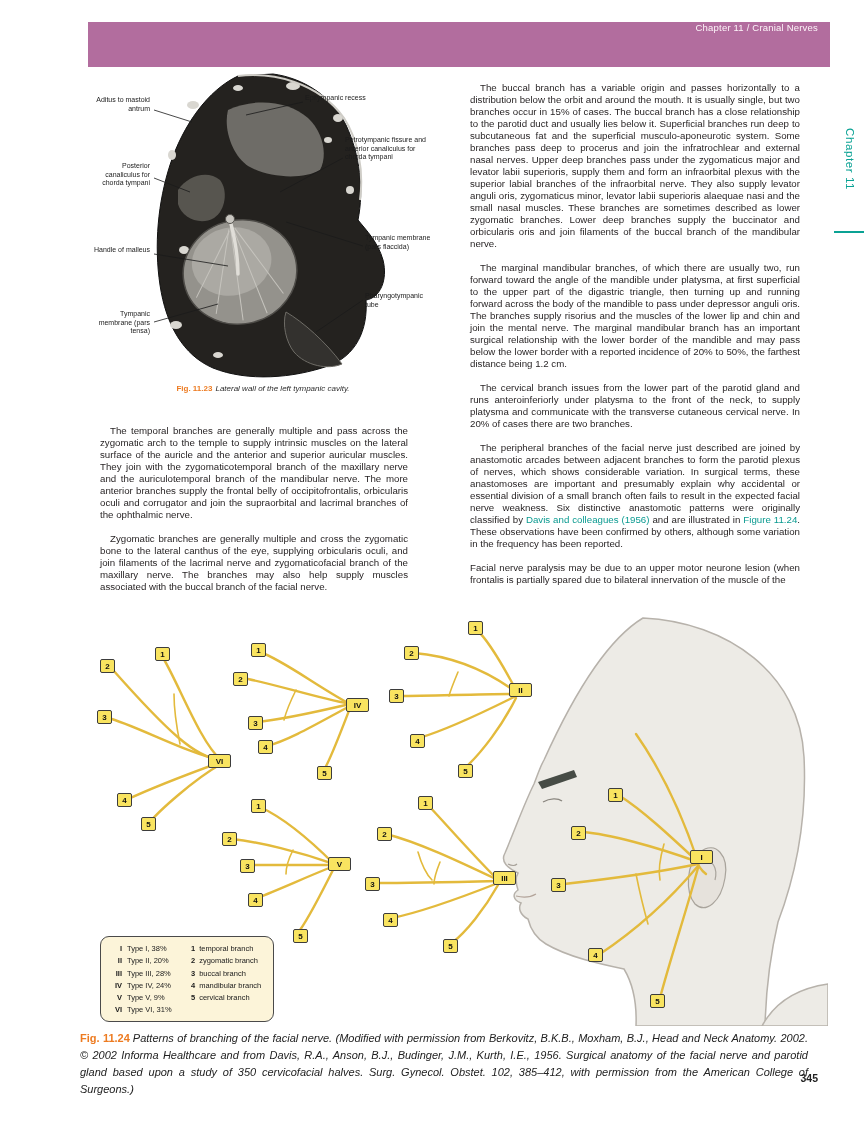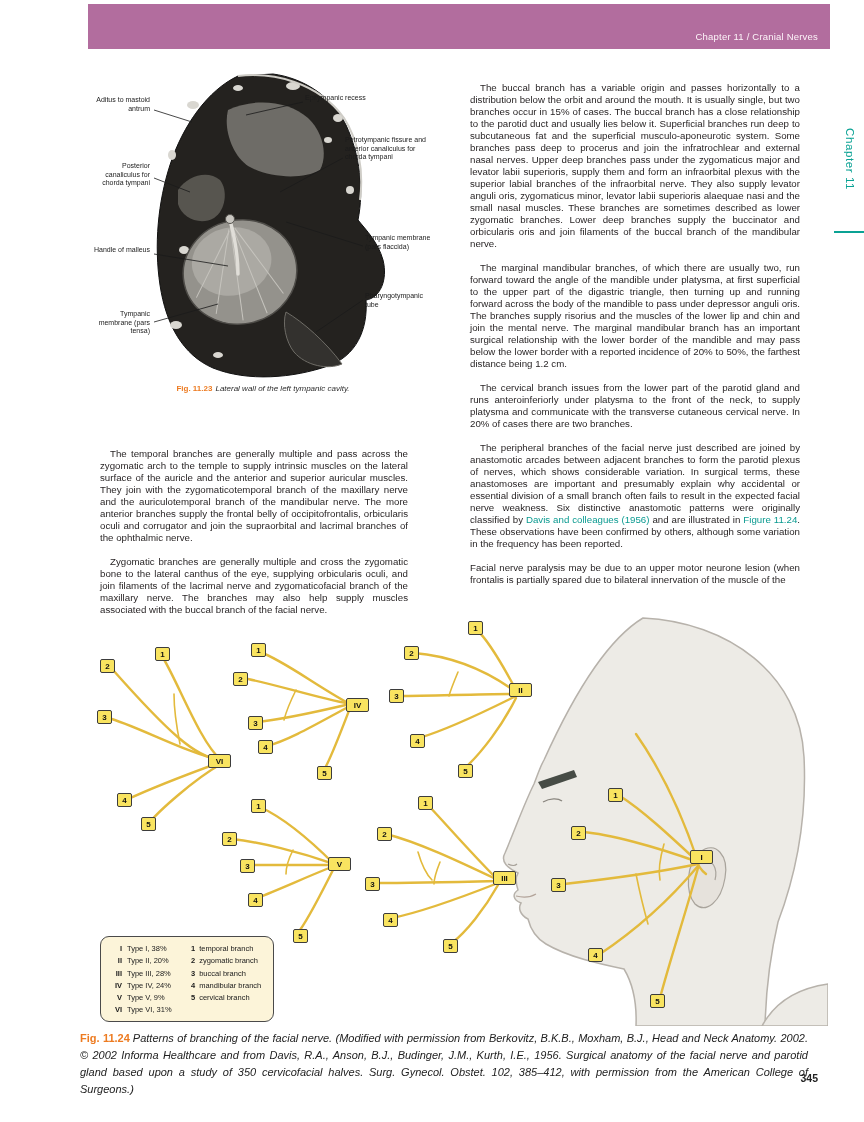--- a/index.html
+++ b/index.html
@@ -1,41 +1,41 @@
 <!DOCTYPE html>
 <html><head>
 <meta charset="utf-8">
 <style>
   html,body{margin:0;padding:0;background:#ffffff;}
   .page{position:relative;width:864px;height:1122px;background:#fff;overflow:hidden;
         font-family:"Liberation Sans", sans-serif;color:#231f20;}
 
   
-  .header-bar{position:absolute;left:88px;top:4px;width:742px;height:45px;background:#b26d9e;
-    display:flex;align-items:flex-end;justify-content:flex-end;box-sizing:border-box;
+  .header-bar{position:absolute;left:88px;top:22px;width:742px;height:45px;background:#b26d9e;
+    display:flex;align-items:flex-start;justify-content:flex-end;box-sizing:border-box;
     padding:0 12px 7px 0;}
   .header-title{color:#fdf4f9;font-size:9.5px;letter-spacing:.2px;}
   .side-tab{position:absolute;top:128px;right:8px;writing-mode:vertical-rl;color:#0aa294;
     font-size:11.5px;letter-spacing:.6px;}
   .side-rule{position:absolute;top:231px;right:0;width:30px;height:2px;background:#0aa294;}
 
   
   .fig23{position:absolute;left:88px;top:70px;width:350px;height:312px;}
   .fig23 svg{position:absolute;left:0;top:0;}
   .fig23-label{position:absolute;font-size:7px;line-height:8.5px;color:#1b1b1b;}
   .align-r{text-align:right;}
   .fig23-caption{position:absolute;left:88px;top:384px;width:350px;text-align:center;
     font-size:8px;font-style:italic;color:#2b2b2b;}
   .fig-label{color:#ed7b21;font-weight:bold;font-style:normal;margin-right:3px;margin-top:13px;}
 
   
   .col{position:absolute;font-size:9.7px;line-height:12px;text-align:justify;color:#231f20;}
   .col p{margin:12px;text-indent:10px;}
   .col p.noindent{text-indent:0;}
-  .left-col{left:88px;top:436px;width:332px;}
+  .left-col{left:88px;top:413px;width:332px;}
   .right-col{left:458px;top:70px;width:354px;}
   .section-heading{font-size:11.5px;font-weight:bold;line-height:14px;margin:5px 0 2px 0;
     text-align:left;color:#111;}
   .link{color:#0a9a90;cursor:pointer;}
 
   
   .fig24{position:absolute;left:88px;top:612px;width:740px;height:414px;}
   .fig24 svg{position:absolute;left:0;top:0;}
   .branch{stroke:#e3ba3c;stroke-width:2.4;fill:none;stroke-linecap:round;}
   .branch-thin{stroke:#e3ba3c;stroke-width:1.6;fill:none;stroke-linecap:round;}

